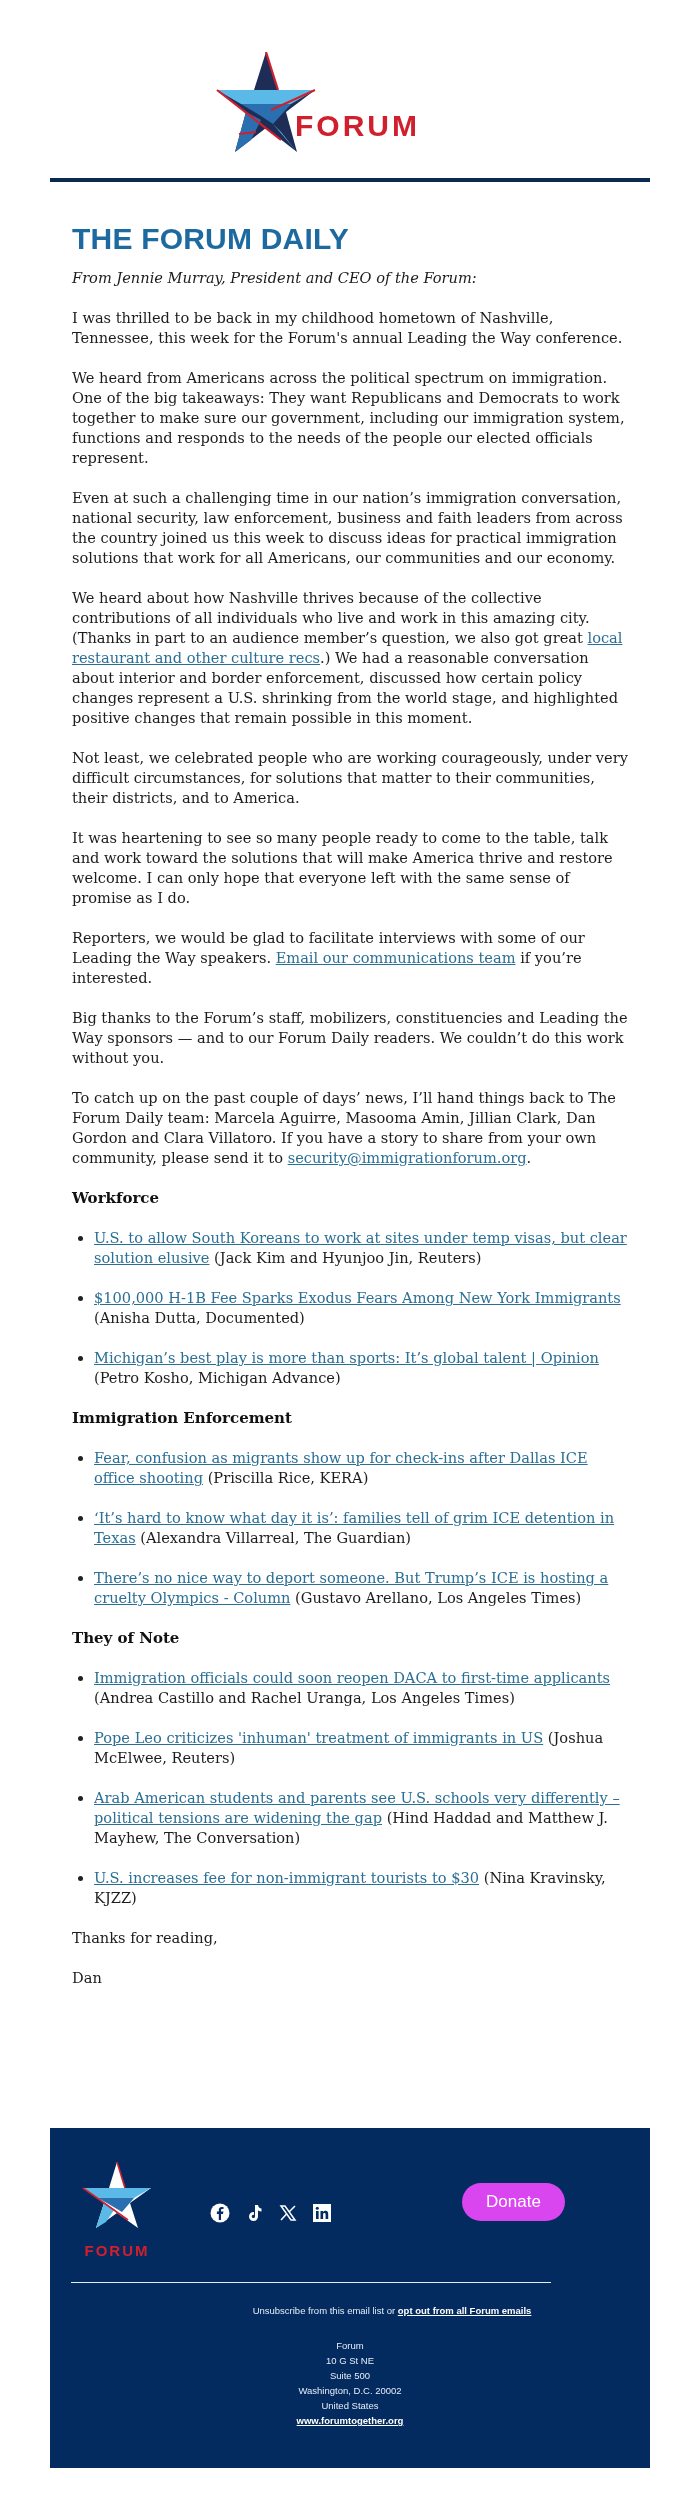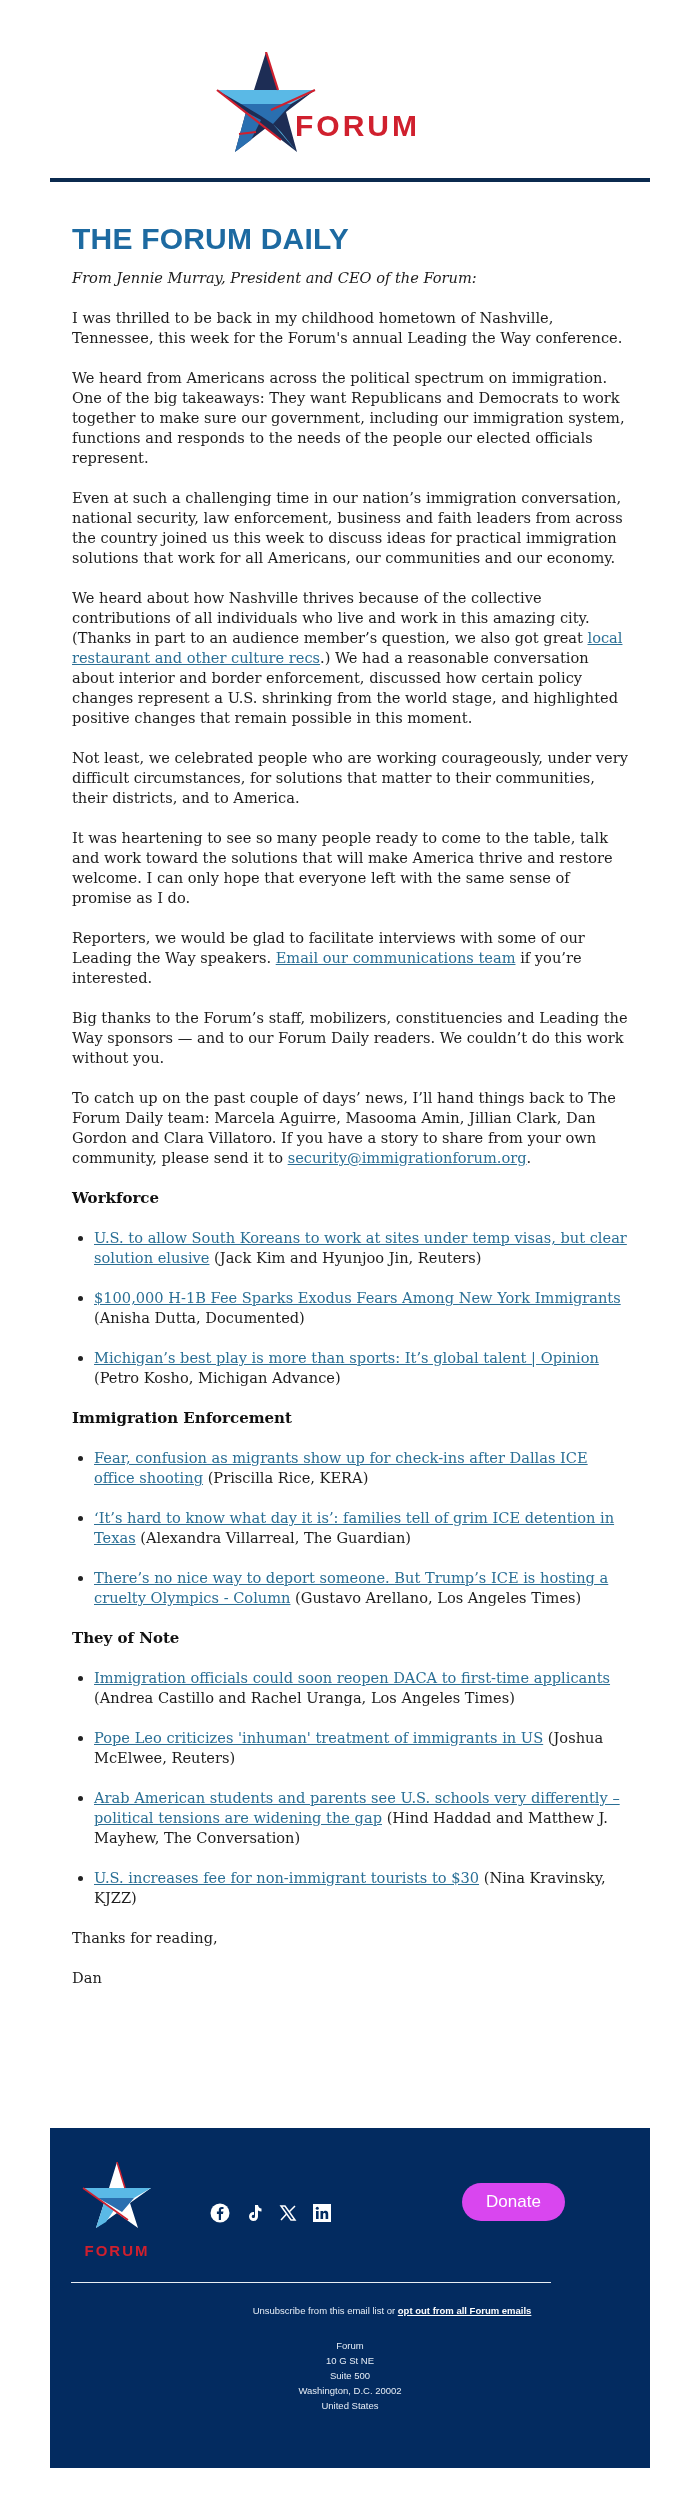--- a/index.html
+++ b/index.html
@@ -144,14 +144,15 @@
   <div class="unsub">
     <span>Unsubscribe from this email list or </span><a href="#">opt out from all Forum emails</a>
   </div>
 
   <div class="addr">
     <div>Forum</div>
     <div>10 G St NE</div>
     <div>Suite 500</div>
     <div>Washington, D.C. 20002</div>
     <div>United States</div>
+    <div><a href="#">www.forumtogether.org</a></div>
   </div>
 </div>
 
 </body></html>

